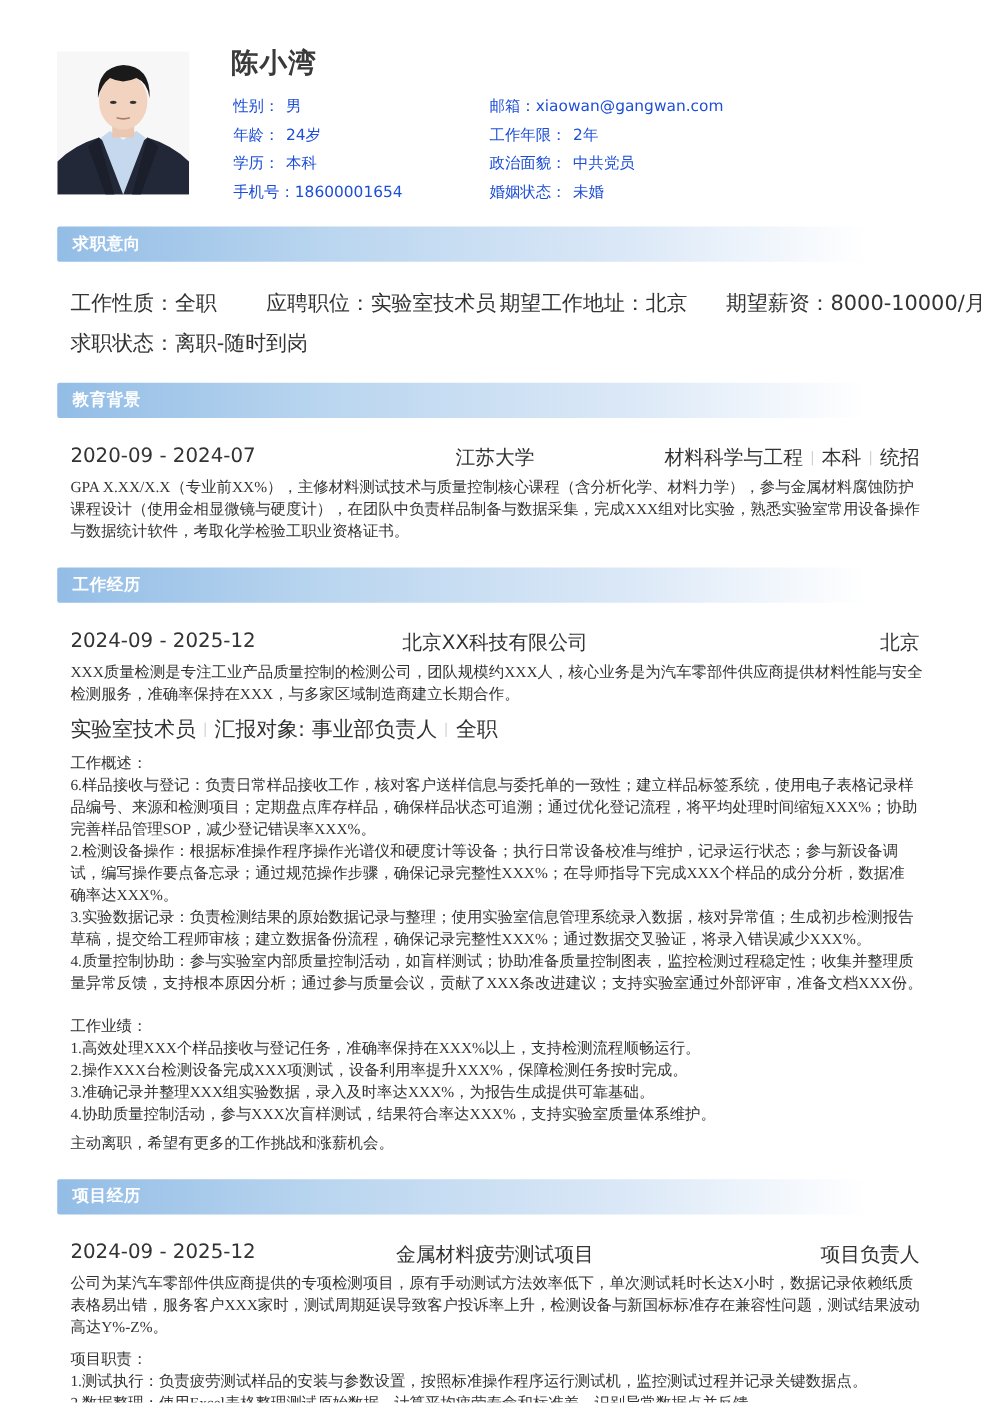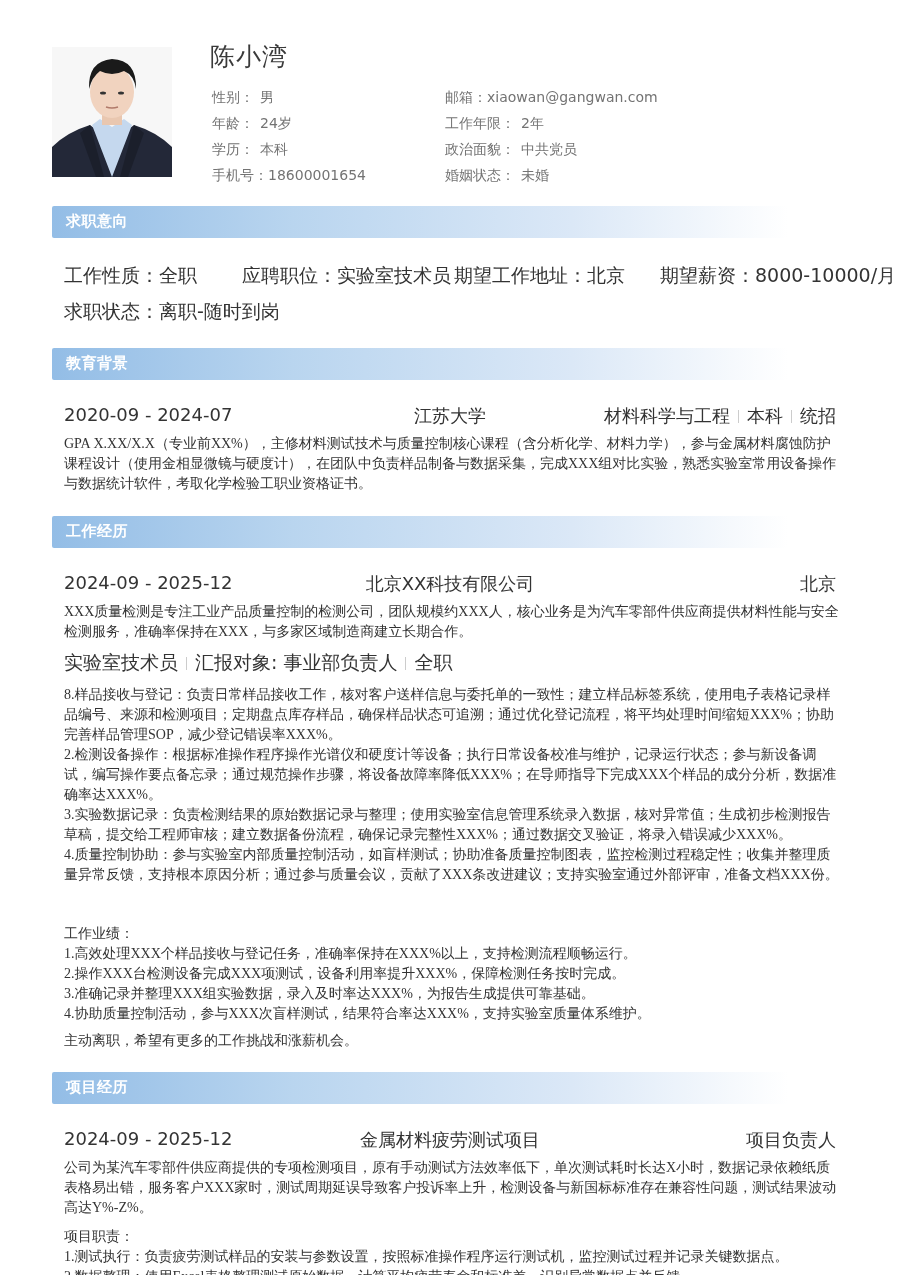--- a/index.html
+++ b/index.html
@@ -2,22 +2,22 @@
 <html><head>
 <meta charset="utf-8">
 <style>
   * { margin: 0; padding: 0; box-sizing: border-box; }
   html, body { width: 900px; height: 1275px; overflow: hidden; background: #ffffff; }
   body { font-family: "DejaVu Sans", "Liberation Sans", sans-serif; color: #333333; position: relative; }
 
   .header { position: absolute; left: 52px; top: 40px; width: 800px; height: 140px; }
   .photo { position: absolute; left: 0; top: 7px; width: 120px; height: 130px; background: #f5f5f5; overflow: hidden; }
   .photo svg { display: block; }
-  .name { position: absolute; left: 158px; top: 0px; font-size: 25px; font-weight: normal; color: #3a3a3a; letter-spacing: 1px; }
-  .info-col { position: absolute; top: 44px; font-size: 14px; line-height: 26px; color: #737373; }
+  .name { position: absolute; left: 158px; top: 0px; font-size: 25px; font-weight: bold; color: #3a3a3a; letter-spacing: 1px; }
+  .info-col { position: absolute; top: 44px; font-size: 14px; line-height: 26px; color: #1d4ed8; }
   .info-col.left { left: 160px; }
   .info-col.right { left: 393px; }
   .info-row { height: 26px; white-space: nowrap; }
   .info-row .lbl { display: inline-block; }
   .info-row .val { display: inline-block; margin-left: 6px; }
 
   .section-bar { position: absolute; left: 52px; width: 800px; height: 32px; border-radius: 2px;
     background: linear-gradient(to right, #93bde6 0%, #b9d5ef 30%, #dbe8f7 65%, #ffffff 92%); }
   .section-bar span { position: absolute; left: 14px; top: 6px; font-size: 15px; font-weight: bold; color: #ffffff; letter-spacing: 0.5px; }
 
@@ -135,25 +135,26 @@
   <span class="r">北京</span>
 </div>
 <div class="para" style="top:602px">
   <span class="line">XXX质量检测是专注工业产品质量控制的检测公司，团队规模约XXX人，核心业务是为汽车零部件供应商提供材料性能与安全</span>
   <span class="line">检测服务，准确率保持在XXX，与多家区域制造商建立长期合作。</span>
 </div>
 <div class="text" style="left:64px; top:650px">
   <span>实验室技术员</span><span class="sep"></span><span>汇报对象: 事业部负责人</span><span class="sep"></span><span>全职</span>
 </div>
 <div class="para" style="top:685px">
-  <span class="line">8.样品接收与登记：负责日常样品接收工作，核对客户送样信息与委托单的一致性；建立样品标签系统，使用电子表格记录样</span>
+  <span class="line">工作概述：</span>
+  <span class="line">6.样品接收与登记：负责日常样品接收工作，核对客户送样信息与委托单的一致性；建立样品标签系统，使用电子表格记录样</span>
   <span class="line">品编号、来源和检测项目；定期盘点库存样品，确保样品状态可追溯；通过优化登记流程，将平均处理时间缩短XXX%；协助</span>
   <span class="line">完善样品管理SOP，减少登记错误率XXX%。</span>
   <span class="line">2.检测设备操作：根据标准操作程序操作光谱仪和硬度计等设备；执行日常设备校准与维护，记录运行状态；参与新设备调</span>
-  <span class="line">试，编写操作要点备忘录；通过规范操作步骤，将设备故障率降低XXX%；在导师指导下完成XXX个样品的成分分析，数据准</span>
+  <span class="line">试，编写操作要点备忘录；通过规范操作步骤，确保记录完整性XXX%；在导师指导下完成XXX个样品的成分分析，数据准</span>
   <span class="line">确率达XXX%。</span>
   <span class="line">3.实验数据记录：负责检测结果的原始数据记录与整理；使用实验室信息管理系统录入数据，核对异常值；生成初步检测报告</span>
   <span class="line">草稿，提交给工程师审核；建立数据备份流程，确保记录完整性XXX%；通过数据交叉验证，将录入错误减少XXX%。</span>
   <span class="line">4.质量控制协助：参与实验室内部质量控制活动，如盲样测试；协助准备质量控制图表，监控检测过程稳定性；收集并整理质</span>
   <span class="line">量异常反馈，支持根本原因分析；通过参与质量会议，贡献了XXX条改进建议；支持实验室通过外部评审，准备文档XXX份。</span>
 </div>
 <div class="para" style="top:924px">
   <span class="line">工作业绩：</span>
   <span class="line">1.高效处理XXX个样品接收与登记任务，准确率保持在XXX%以上，支持检测流程顺畅运行。</span>
   <span class="line">2.操作XXX台检测设备完成XXX项测试，设备利用率提升XXX%，保障检测任务按时完成。</span>

